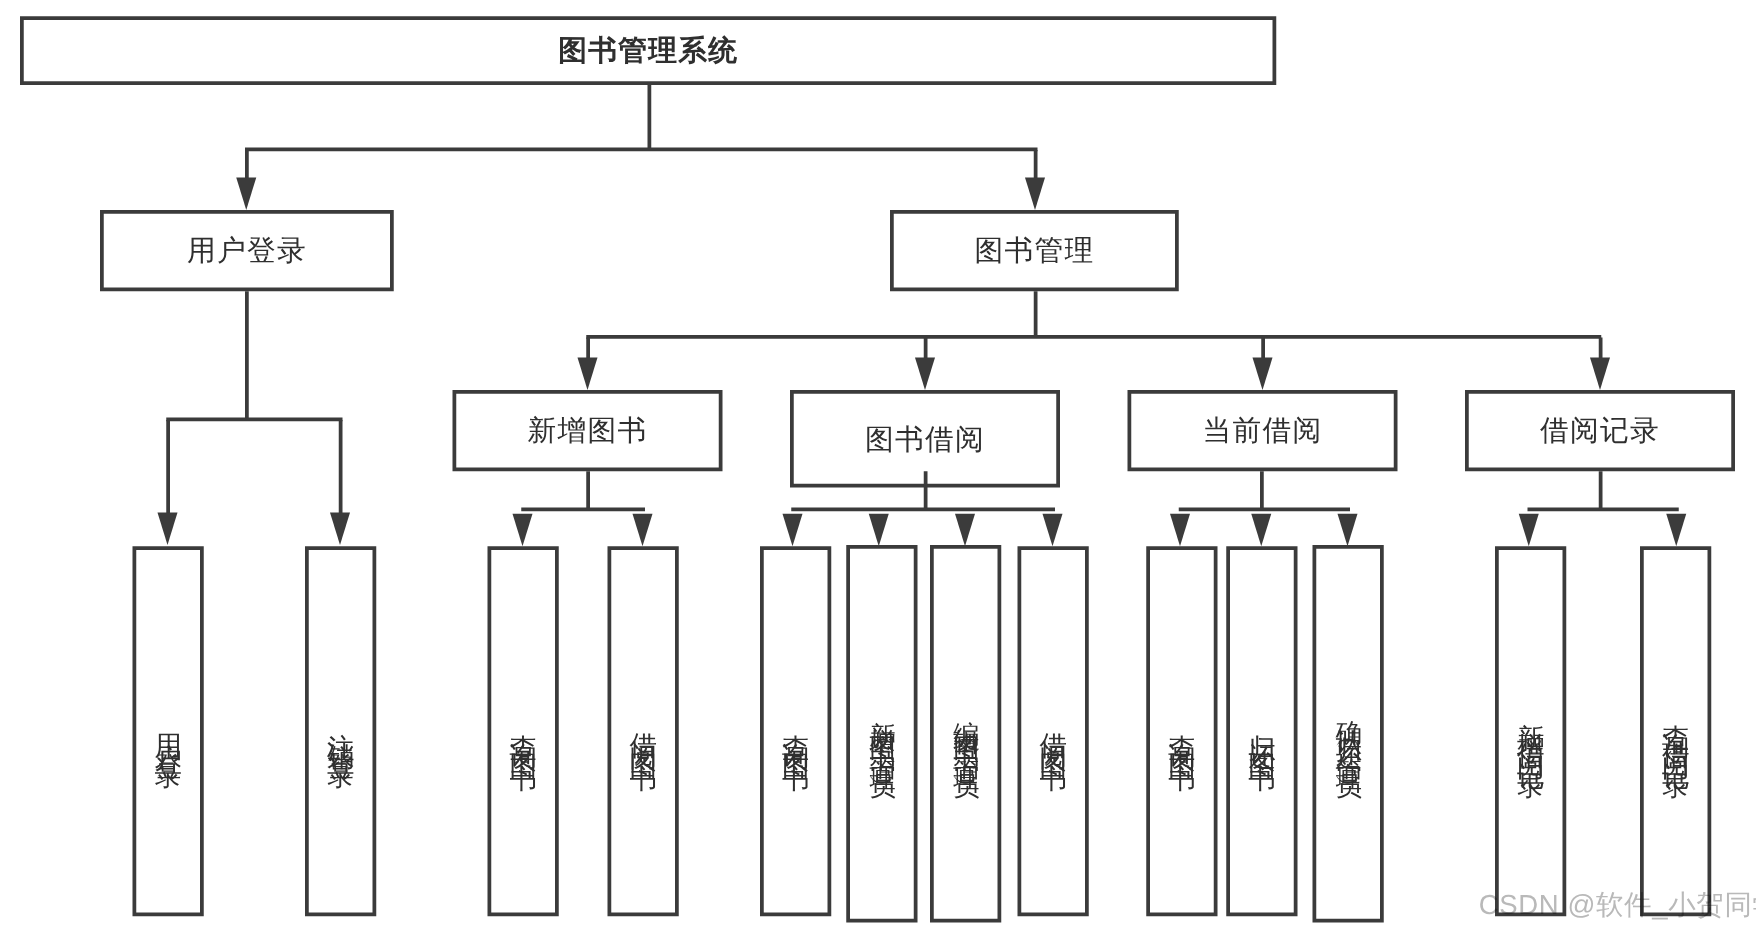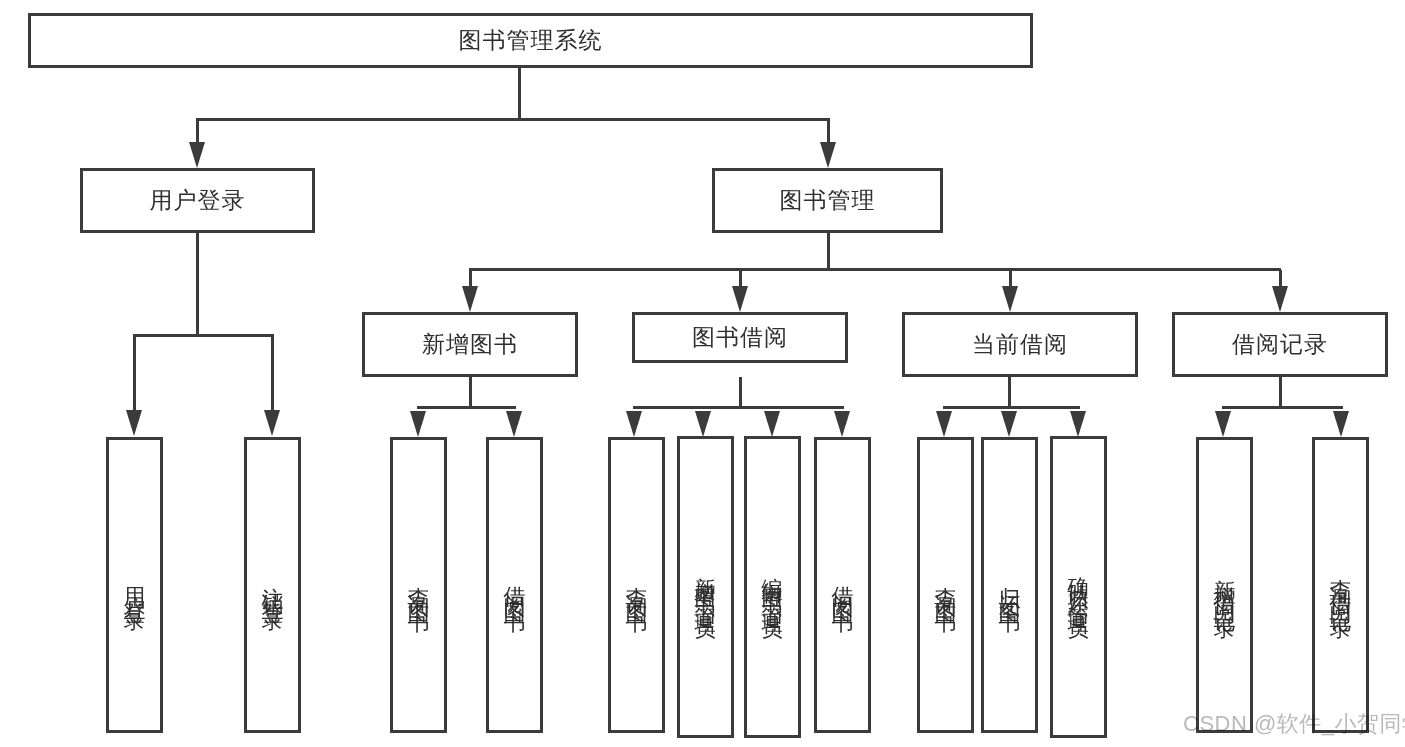--- a/index.html
+++ b/index.html
@@ -34,21 +34,21 @@
     position:absolute;left:1183px;top:709px;z-index:10;
     font-size:22px;letter-spacing:0.5px;color:var(--watermark);
     mix-blend-mode:multiply;white-space:nowrap;
   }
 </style>
 </head>
 <body>
 
 <div class="stage">
 
-  <div class="hbox" style="left:28px;top:13px;width:1005px;height:55px;">
+  <div class="hbox" style="left:16px;top:13px;width:1005px;height:55px;font-weight:bold;">
     <span>图书管理系统</span>
   </div>
 
   <div class="ln" style="left:518px;top:68px;width:3px;height:52px;"></div>
   <div class="ln" style="left:196px;top:118px;width:634px;height:3px;"></div>
   <div class="ln" style="left:196px;top:120px;width:3px;height:24px;"></div>
   <div class="ln" style="left:827px;top:120px;width:3px;height:24px;"></div>
   <div class="arr" style="left:189px;top:142px;"></div>
   <div class="arr" style="left:820px;top:142px;"></div>
 
@@ -73,24 +73,24 @@
   <div class="ln" style="left:1009px;top:270px;width:3px;height:18px;"></div>
   <div class="ln" style="left:1279px;top:270px;width:3px;height:18px;"></div>
   <div class="arr" style="left:462px;top:286px;"></div>
   <div class="arr" style="left:732px;top:286px;"></div>
   <div class="arr" style="left:1002px;top:286px;"></div>
   <div class="arr" style="left:1272px;top:286px;"></div>
 
   <div class="hbox" style="left:362px;top:312px;width:216px;height:65px;">
     <span>新增图书</span>
   </div>
-  <div class="hbox" style="left:632px;top:312px;width:216px;height:51px;">
+  <div class="hbox" style="left:632px;top:312px;width:216px;height:78px;">
     <span>图书借阅</span>
   </div>
-  <div class="hbox" style="left:902px;top:312px;width:236px;height:65px;">
+  <div class="hbox" style="left:902px;top:312px;width:216px;height:65px;">
     <span>当前借阅</span>
   </div>
   <div class="hbox" style="left:1172px;top:312px;width:216px;height:65px;">
     <span>借阅记录</span>
   </div>
 
   <div class="ln" style="left:469px;top:377px;width:3px;height:31px;"></div>
   <div class="ln" style="left:417px;top:406px;width:99px;height:3px;"></div>
   <div class="arr" style="left:410px;top:411px;"></div>
   <div class="arr" style="left:506px;top:411px;"></div>

